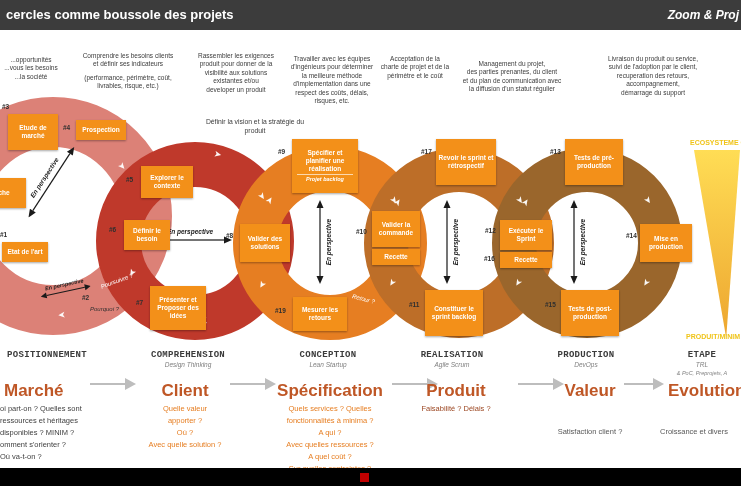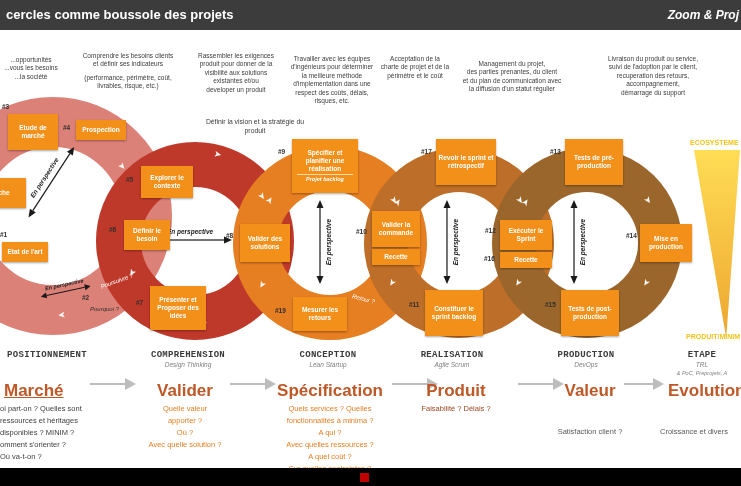--- a/index.html
+++ b/index.html
@@ -291,22 +291,22 @@
   <span class="phase" style="left:328px;top:350px;">CONCEPTION</span>
   <span class="method" style="left:328px;top:361px;">Lean Startup</span>
   <span class="phase" style="left:452px;top:350px;">REALISATION</span>
   <span class="method" style="left:452px;top:361px;">Agile Scrum</span>
   <span class="phase" style="left:586px;top:350px;">PRODUCTION</span>
   <span class="method" style="left:586px;top:361px;">DevOps</span>
   <span class="phase" style="left:702px;top:350px;">ETAPE</span>
   <span class="method" style="left:702px;top:361px;">TRL</span>
   <span class="method2" style="left:702px;top:370px;">&amp; PoC, Preprojets, A</span>
 
-  <span class="big" style="left:4px;top:381px;text-decoration:underline;">Marché</span>
-  <span class="big centered" style="left:185px;top:381px;">Valider</span>
+  <span class="big" style="left:4px;top:381px;">Marché</span>
+  <span class="big centered" style="left:185px;top:381px;">Client</span>
   <span class="big centered" style="left:330px;top:381px;">Spécification</span>
   <span class="big centered" style="left:456px;top:381px;">Produit</span>
   <span class="big centered" style="left:590px;top:381px;">Valeur</span>
   <span class="big" style="left:668px;top:381px;">Evolution</span>
 
   <svg class="sec-arrow" style="left:90px;top:378px;" width="46" height="12" viewBox="0 0 46 12">
       <rect y="5" width="35" height="2" fill="#bdbdbd"></rect>
       <path d="M35 0 L46 6 L35 12 Z" fill="#bdbdbd"></path>
     </svg>
   <svg class="sec-arrow" style="left:230px;top:378px;" width="46" height="12" viewBox="0 0 46 12">

